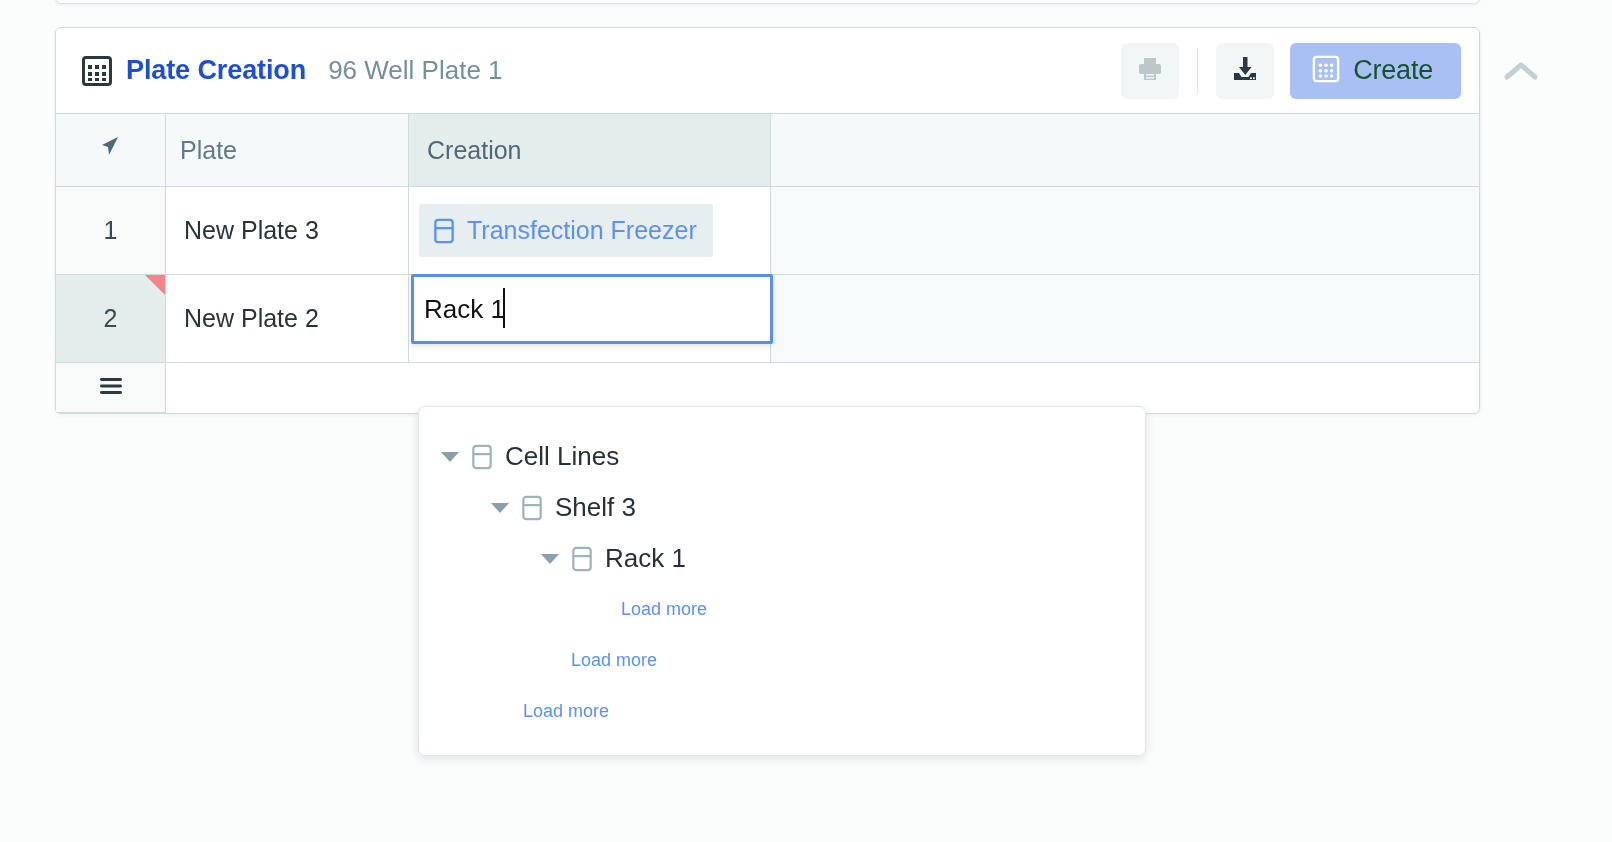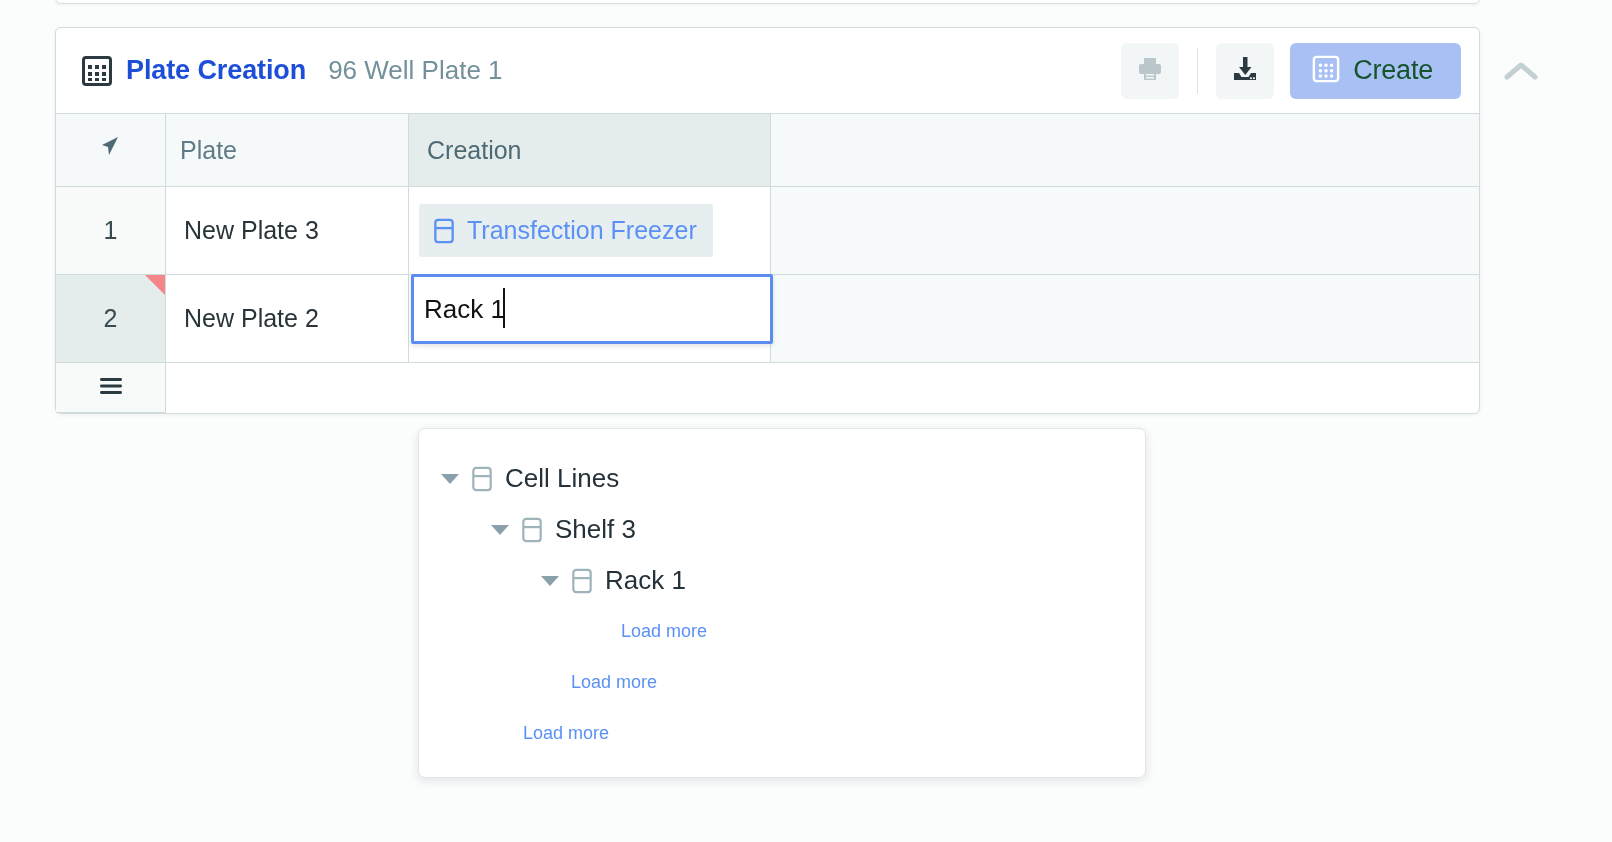--- a/index.html
+++ b/index.html
@@ -210,21 +210,21 @@
     background: #f8fafa;
     border-right: 1px solid #cfdbdd;
     border-bottom: 1px solid #cfdbdd;
     justify-content: center;
   }
   .footer-row .spacer { flex: 1 1 auto; height: 50px; background: transparent; }
 
   
   .tree-panel {
     position: absolute;
-    left: 418px; top: 428px;
+    left: 418px; top: 406px;
     width: 728px; height: 350px;
     background: #ffffff;
     border: 1px solid #e1e6e8;
     border-radius: 7px;
     box-shadow: 0 3px 10px rgba(40,60,70,.12);
     padding: 24px 12px 0 0;
   }
   .tree-item {
     display: flex;
     align-items: center;

